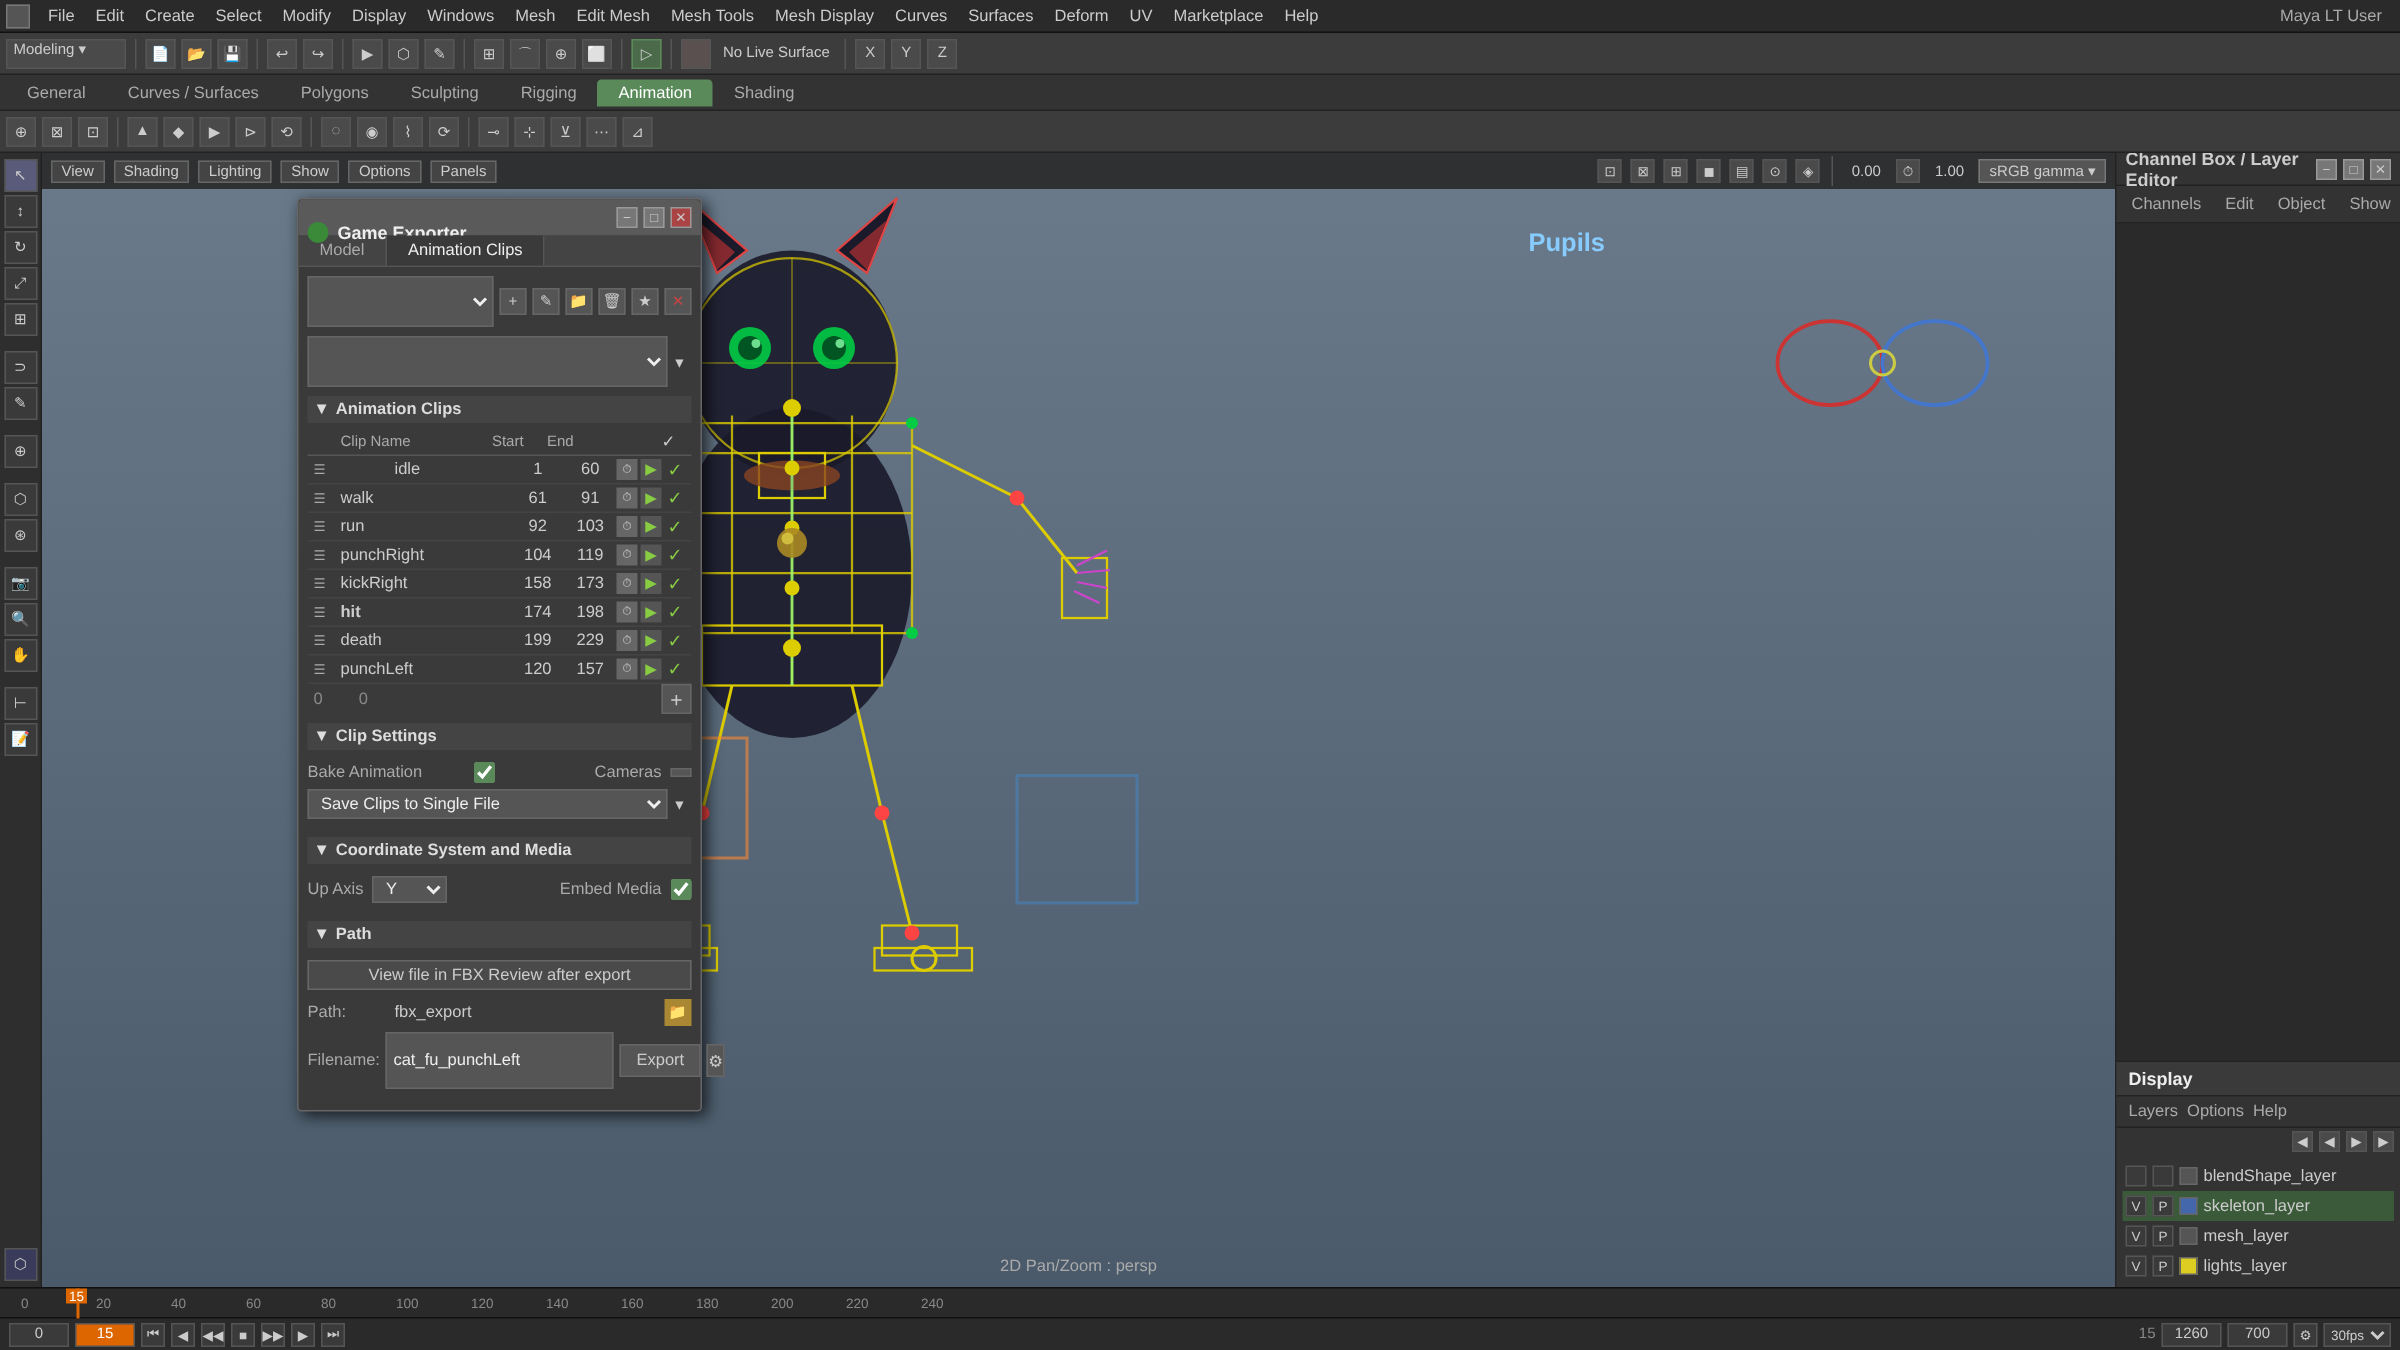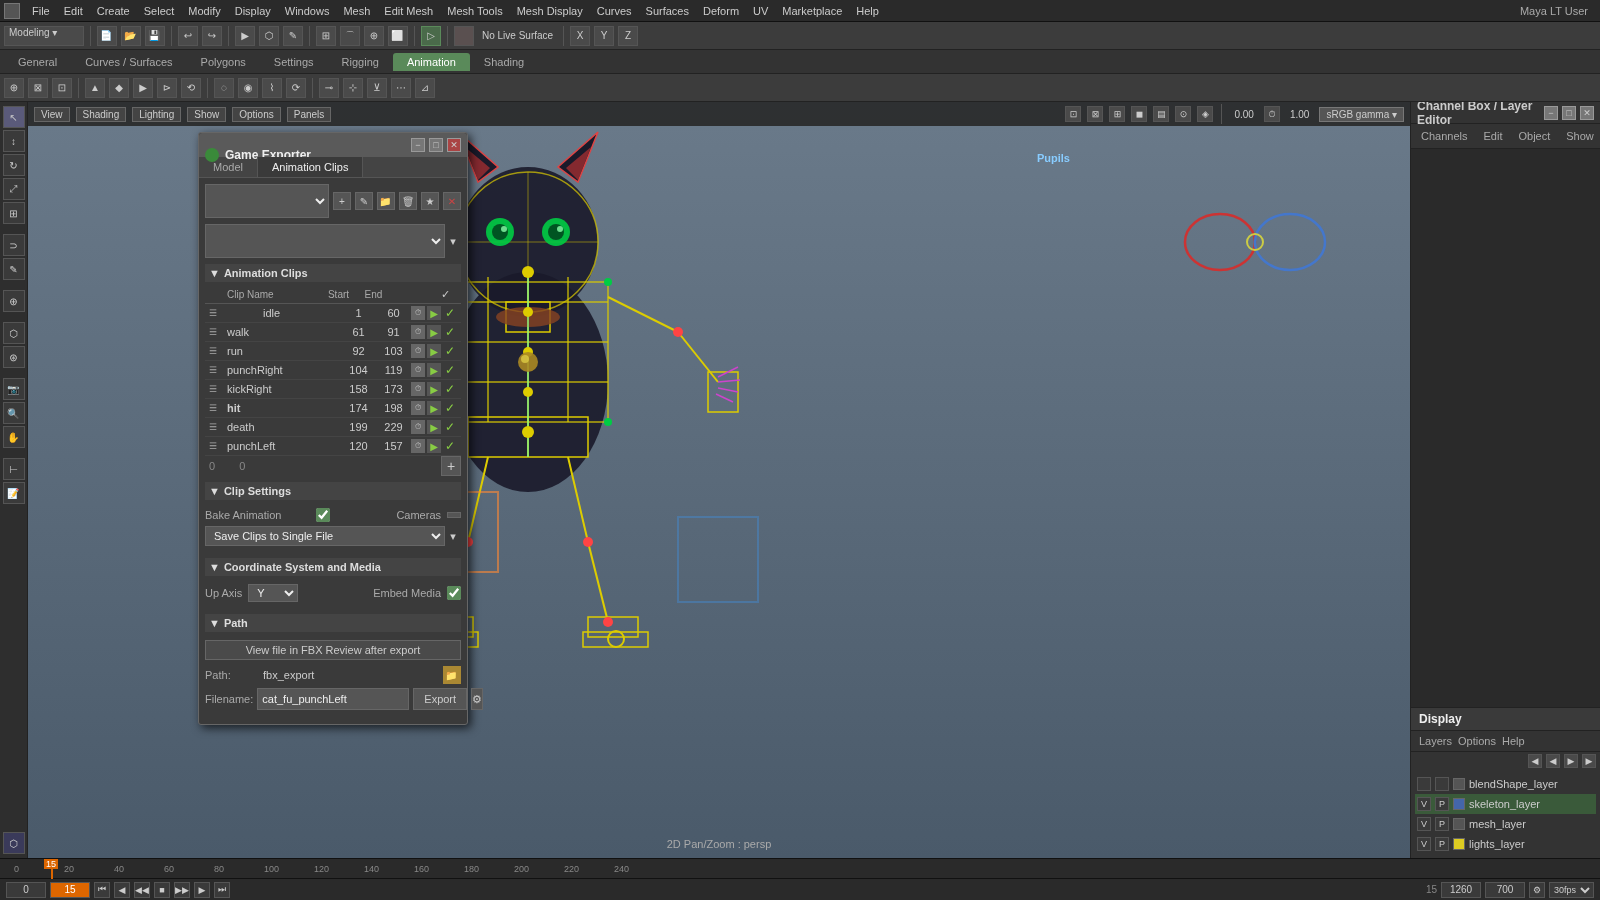--- a/index.html
+++ b/index.html
@@ -122,21 +122,21 @@
       cursor: pointer;
       font-size: 10px;
     }
 
     
     #pupils-label {
       position: absolute;
       top: 50px;
       right: 340px;
       color: #88ccff;
-      font-size: 11px;
+      font-size: 17px;
       font-weight: bold;
     }
 
     
     #pan-zoom-label {
       position: absolute;
       bottom: 8px;
       left: 50%;
       transform: translateX(-50%);
       color: #aaa;
@@ -394,21 +394,21 @@
       display: flex;
       align-items: center;
       justify-content: center;
     }
     .filename-input {
       flex: 1;
       background: #555;
       border: 1px solid #666;
       color: #eee;
       font-size: 11px;
-      padding: 2px 4px;
+      padding: 18px 4px;
       height: 22px;
     }
     .export-btn {
       padding: 2px 10px;
       background: #555;
       border: 1px solid #666;
       color: #ccc;
       font-size: 11px;
       cursor: pointer;
       height: 22px;
@@ -670,21 +670,21 @@
   <div class="tb-separator"></div>
   <div class="tb-icon">X</div>
   <div class="tb-icon">Y</div>
   <div class="tb-icon">Z</div>
 </div>
 
 <div id="workflow-tabs">
   <div class="workflow-tab">General</div>
   <div class="workflow-tab">Curves / Surfaces</div>
   <div class="workflow-tab">Polygons</div>
-  <div class="workflow-tab">Settings</div>
+  <div class="workflow-tab">Sculpting</div>
   <div class="workflow-tab">Rigging</div>
   <div class="workflow-tab active">Animation</div>
   <div class="workflow-tab">Shading</div>
 </div>
 
 <div id="toolbar2">
   <div class="tb-icon">⊕</div>
   <div class="tb-icon">⊠</div>
   <div class="tb-icon">⊡</div>
   <div class="tb-separator"></div>

